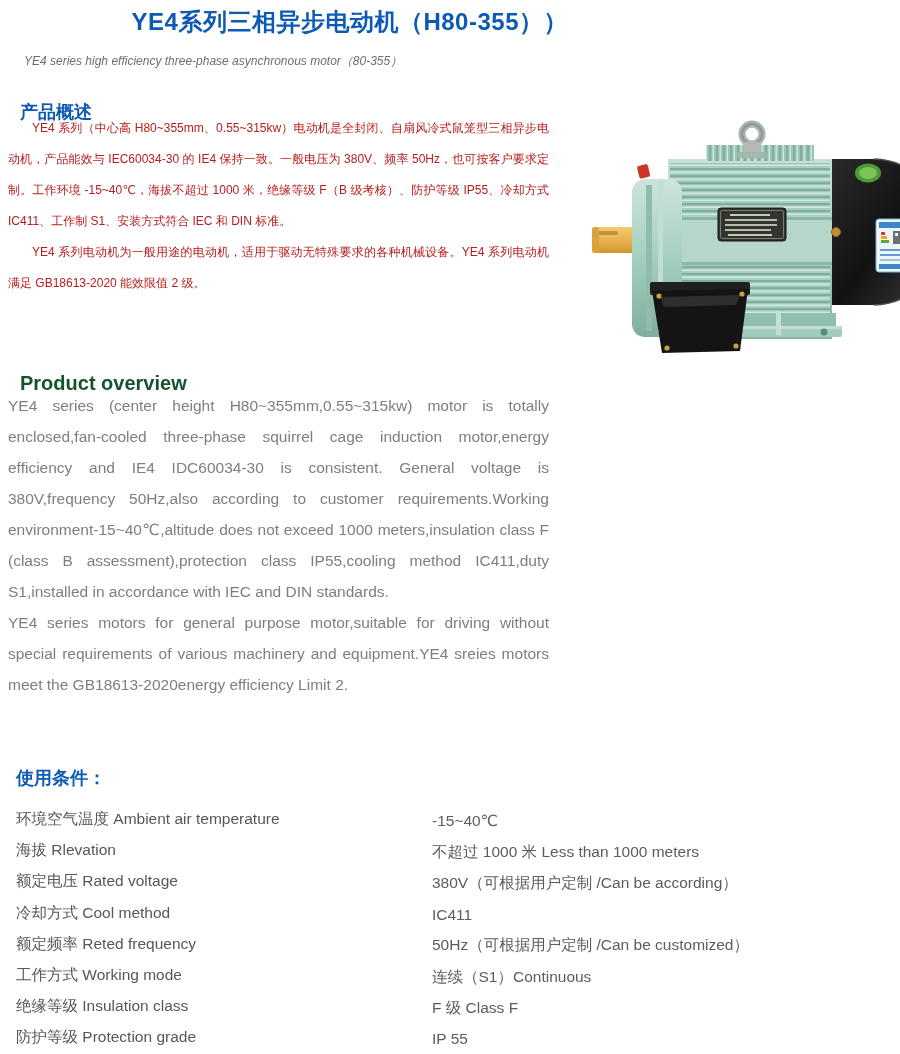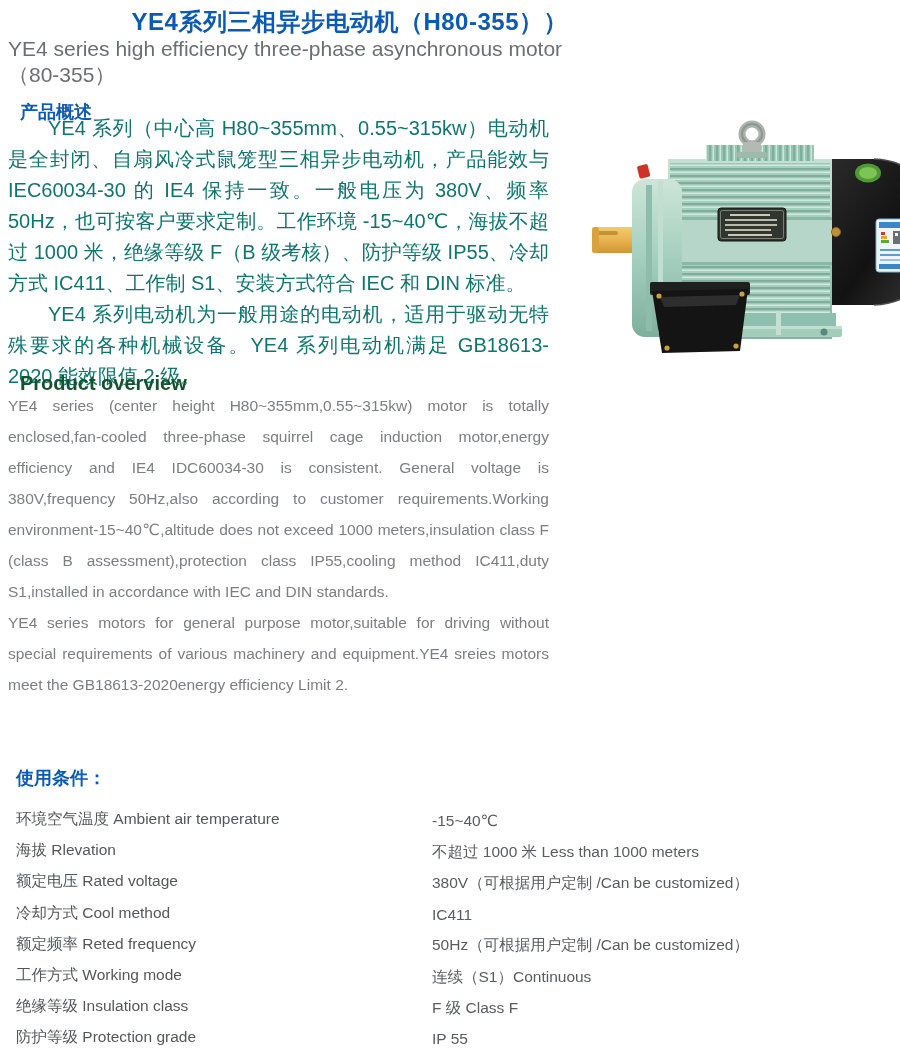--- a/index.html
+++ b/index.html
@@ -11,33 +11,33 @@
     color:#58595b;
     overflow:hidden;
   }
   .page-title{
     position:absolute;left:8px;top:6px;width:560px;
     font-size:24px;font-weight:bold;color:#0d5ab5;
     letter-spacing:0.5px;margin:0;text-align:right;
   }
   .page-subtitle{
     position:absolute;left:8px;top:37px;width:560px;
-    font-size:21px;color:#6d6e71;margin:0;
+    font-size:12px;color:#6d6e71;margin:16px;font-style:italic;
   }
   .sec-heading-cn{
     position:absolute;left:8px;width:400px;
     font-size:18px;font-weight:bold;color:#0d5ab5;margin:12px;
   }
   .sec-heading-en{
     position:absolute;left:8px;top:360px;width:400px;
     font-size:20px;font-weight:bold;color:#14532d;margin:12px;
   }
   .cn-overview{position:absolute;left:8px;top:113px;width:541px;}
   .cn-overview p{
-    margin:0;font-size:20px;line-height:31px;color:#0f766e;
+    margin:0;font-size:12px;line-height:31px;color:#b91c1c;
     text-indent:2em;text-align:justify;
   }
   .en-overview{position:absolute;left:8px;top:390px;width:541px;}
   .en-overview p{
     margin:0;font-size:15.5px;line-height:31px;color:#7d7e81;
     text-align:justify;
   }
   .usage{position:absolute;left:16px;top:766px;width:880px;}
   .usage-heading{
     font-size:18px;font-weight:bold;color:#0d5ab5;margin:0 0 14px 0;
@@ -200,21 +200,21 @@
     <div class="usage-row">
       <div class="usage-label">环境空气温度 Ambient air temperature</div>
       <div class="usage-value">-15~40℃</div>
     </div>
     <div class="usage-row">
       <div class="usage-label">海拔 Rlevation</div>
       <div class="usage-value">不超过 1000 米 Less than 1000 meters</div>
     </div>
     <div class="usage-row">
       <div class="usage-label">额定电压 Rated voltage</div>
-      <div class="usage-value">380V（可根据用户定制 /Can be customized）</div>
+      <div class="usage-value">380V（可根据用户定制 /Can be according）</div>
     </div>
     <div class="usage-row">
       <div class="usage-label">冷却方式 Cool method</div>
       <div class="usage-value">IC411</div>
     </div>
     <div class="usage-row">
       <div class="usage-label">额定频率 Reted frequency</div>
       <div class="usage-value">50Hz（可根据用户定制 /Can be customized）</div>
     </div>
     <div class="usage-row">

